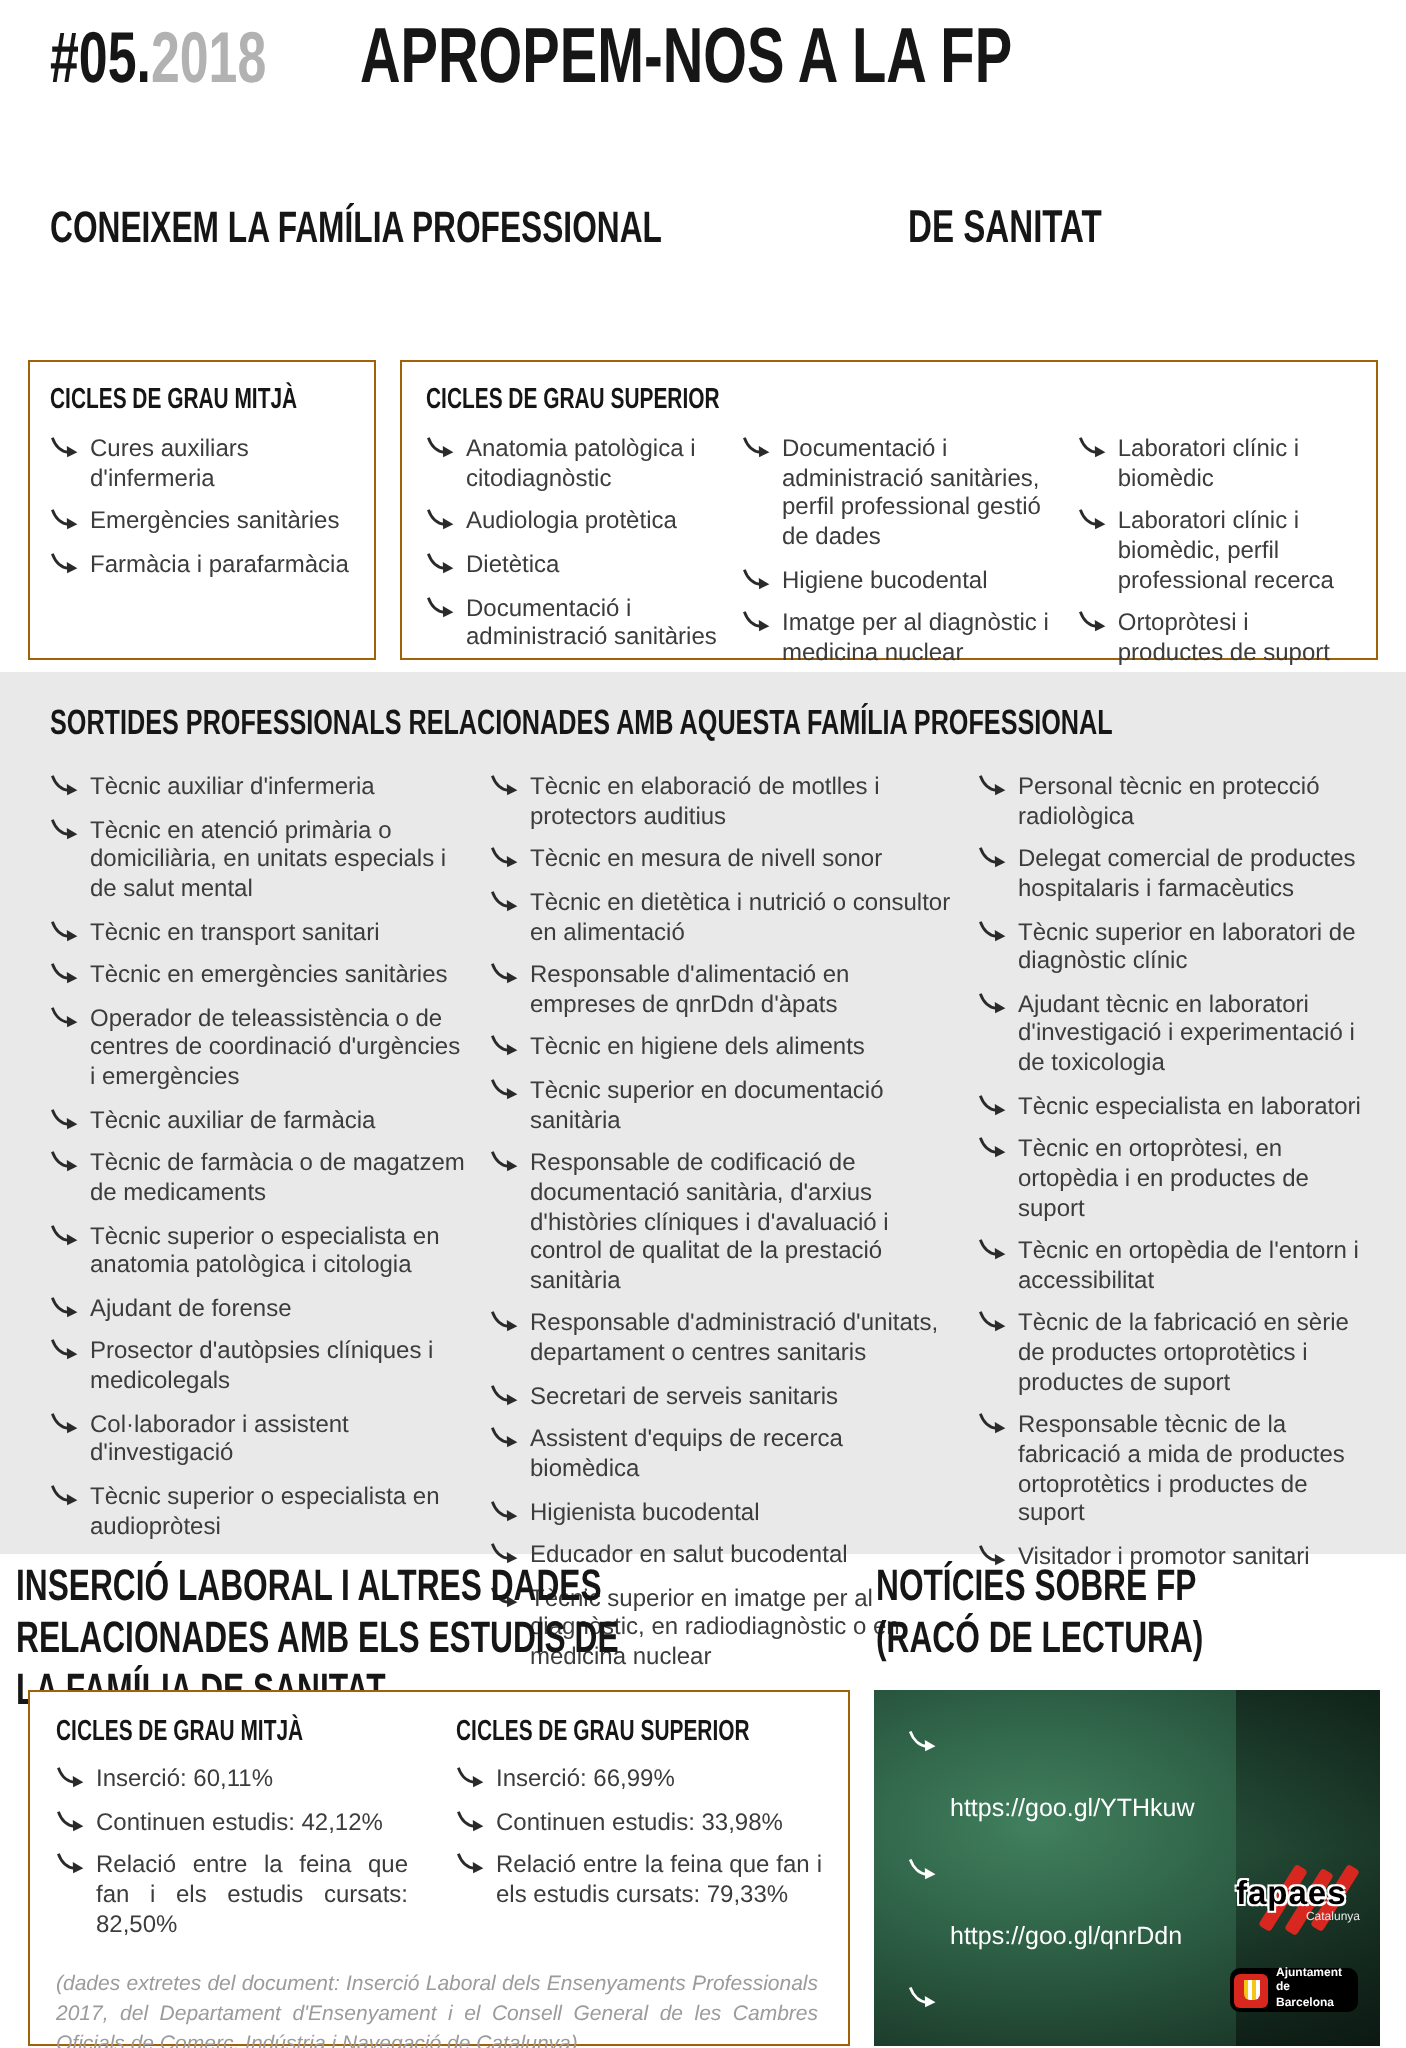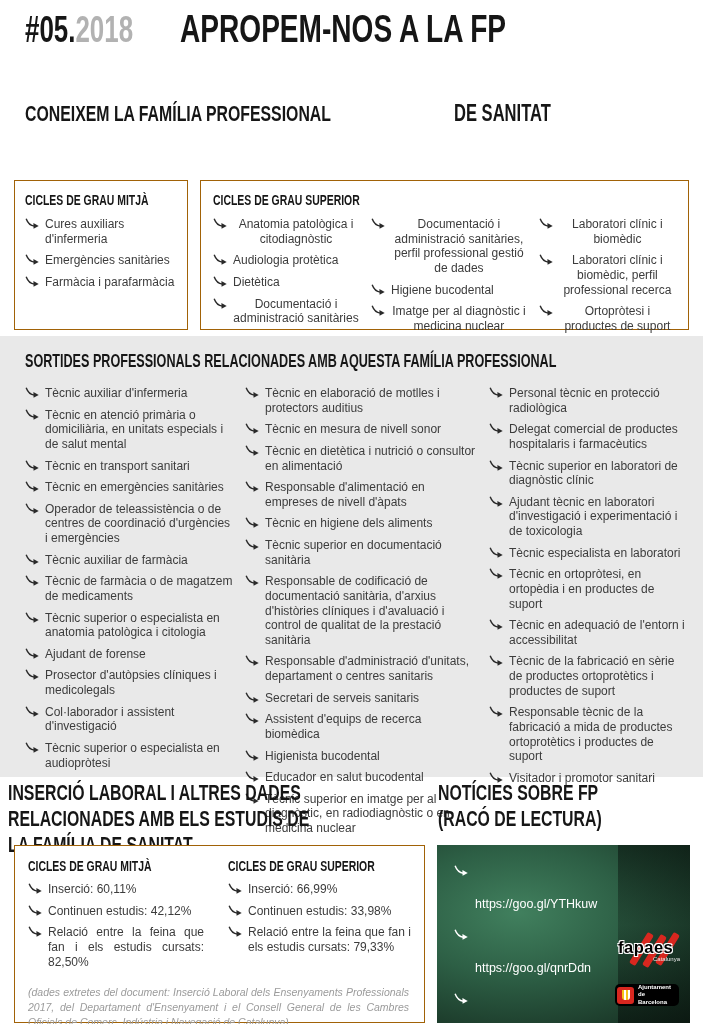--- a/index.html
+++ b/index.html
@@ -25,21 +25,21 @@
   .box { position:absolute; background:#fff; border:1px solid #a16207; }
   .box h3 { font-size:14.5px; margin-bottom:9px; }
 
   ul.items { list-style:none; }
   ul.items li { display:flex; gap:6px; font-size:12px; line-height:1.22;
                 color:#3c3c3c; margin-bottom:7px; }
   .arrow { width:14px; height:11px; flex:none; margin-top:1px; color:#2a2a2a; }
 
   .box-mitja { left:14px; top:180px; width:174px; height:150px; padding:10px 10px; }
   .box-superior { left:200px; top:180px; width:489px; height:150px; padding:10px 12px; }
-  .box-superior .cols { display:flex; gap:12px;text-align:center; }
+  .box-superior .cols { display:flex; gap:12px; }
   .box-superior .c1 { width:148px; } .box-superior .c2 { width:158px; } .box-superior .c3 { width:139px; }
 
   .band { position:absolute; left:0; top:336px; width:703px; height:441px;
           background:#e9e9e9; padding:15px 0 4px 25px; }
   .band h2 { font-size:17.5px; }
   .band .cols3 { display:flex; gap:12px; margin-top:14px; }
   .band .bc1 { width:208px; } .band .bc2 { width:232px; } .band .bc3 { width:198px; }
 
   .insercio-h { position:absolute; left:8px; top:780px; width:424px; font-size:22px; line-height:26px; }
   .stats-box { left:14px; top:845px; width:411px; height:178px; padding:11px 13px; }
@@ -340,21 +340,21 @@
               <path d="M10.8 6.4 L17.6 10.3 L11 13.6 Z" fill="currentColor"></path>
             </svg>
             <span>Tècnic en dietètica i nutrició o consultor en alimentació</span>
           </li>
 
           <li>
             <svg class="arrow" viewBox="0 0 18 14">
               <path d="M1.5 1 C3.5 6.5 7.5 10 12 10.4" fill="none" stroke="currentColor" stroke-width="1.8"></path>
               <path d="M10.8 6.4 L17.6 10.3 L11 13.6 Z" fill="currentColor"></path>
             </svg>
-            <span>Responsable d'alimentació en empreses de nivell d'àpats</span>
+            <span>Responsable d'alimentació en empreses de qnrDdn d'àpats</span>
           </li>
 
           <li>
             <svg class="arrow" viewBox="0 0 18 14">
               <path d="M1.5 1 C3.5 6.5 7.5 10 12 10.4" fill="none" stroke="currentColor" stroke-width="1.8"></path>
               <path d="M10.8 6.4 L17.6 10.3 L11 13.6 Z" fill="currentColor"></path>
             </svg>
             <span>Tècnic en higiene dels aliments</span>
           </li>
 
@@ -470,21 +470,21 @@
               <path d="M10.8 6.4 L17.6 10.3 L11 13.6 Z" fill="currentColor"></path>
             </svg>
             <span>Tècnic en ortopròtesi, en ortopèdia i en productes de suport</span>
           </li>
 
           <li>
             <svg class="arrow" viewBox="0 0 18 14">
               <path d="M1.5 1 C3.5 6.5 7.5 10 12 10.4" fill="none" stroke="currentColor" stroke-width="1.8"></path>
               <path d="M10.8 6.4 L17.6 10.3 L11 13.6 Z" fill="currentColor"></path>
             </svg>
-            <span>Tècnic en adequació de l'entorn i accessibilitat</span>
+            <span>Tècnic en ortopèdia de l'entorn i accessibilitat</span>
           </li>
 
           <li>
             <svg class="arrow" viewBox="0 0 18 14">
               <path d="M1.5 1 C3.5 6.5 7.5 10 12 10.4" fill="none" stroke="currentColor" stroke-width="1.8"></path>
               <path d="M10.8 6.4 L17.6 10.3 L11 13.6 Z" fill="currentColor"></path>
             </svg>
             <span>Tècnic de la fabricació en sèrie de productes ortoprotètics i productes de suport</span>
           </li>
 

